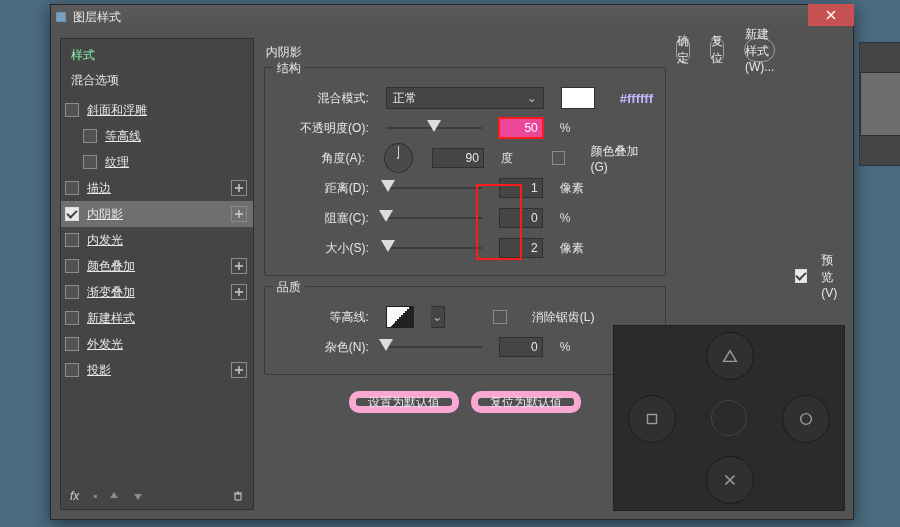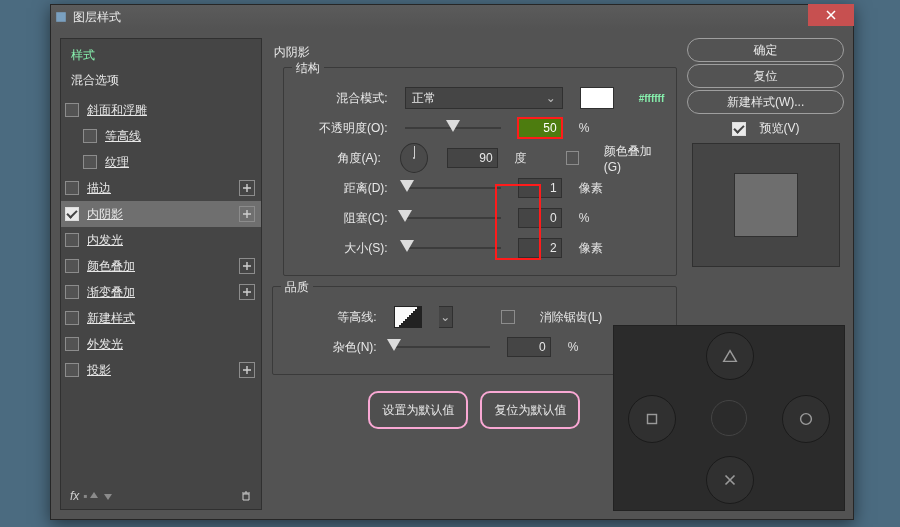--- a/index.html
+++ b/index.html
@@ -16,53 +16,53 @@
   .lp-sub  { padding: 4px 10px 8px; color: #e8e8e8; }
   .lp-list { flex: 1; overflow: hidden; }
   .row { height: 26px; display: flex; align-items: center; color: #e8e8e8; padding: 0 6px 0 4px; text-decoration: underline; }
   .row.indent { padding-left: 22px; }
   .row.active { background: #6f6f6f; }
   .cb { width: 14px; height: 14px; border: 1px solid #8c8c8c; background: #535353; margin-right: 8px; display: inline-flex; align-items: center; justify-content: center; }
   .cb.checked { background: #eaeaea; border-color:#ddd; }
   .cb.checked::after { content: ""; width: 8px; height: 4px; border: 2px solid #444; border-top: 0; border-right: 0; transform: rotate(-45deg); margin-top: -2px; }
   .plus { margin-left: auto; width: 16px; height: 16px; border: 1px solid #8c8c8c; display: flex; align-items: center; justify-content: center; color: #cfcfcf; }
   .plus svg { width: 10px; height: 10px; }
-  .lp-footer { height: 26px; background: #454545; border-top: 0 solid #2f2f2f; display: flex; align-items: center; padding: 0 8px; color: #bcbcbc; }
+  .lp-footer { height: 26px; background: #454545; border-top: 0 solid #2f2f2f; display: flex; align-items: center; gap: 10px; padding: 0 8px; color: #bcbcbc; }
   .lp-footer .spacer { flex: 1; }
   .ico { width: 14px; height: 14px; display: inline-flex; align-items: center; justify-content: center; }
   .ico svg { width: 12px; height: 12px; }
   
   .mid { flex: 1; position: relative; color: #e8e8e8; }
   .sect-title { padding: 6px 0 6px 2px; }
   .fieldset { border: 1px solid #3a3a3a; border-radius: 2px; padding: 10px 12px 12px; margin-bottom: 10px; }
   .legend { position: relative; top: -18px; left: -4px; display: inline-block; background: #535353; padding: 0 4px; color: #e8e8e8; }
   .fs-body { margin-top: -12px; }
   .frow { display: flex; align-items: center; height: 30px; gap: 17px; }
   .lbl { width: 92px; text-align: right; color: #e8e8e8; }
   .select { width: 158px; height: 22px; background:#454545; border:1px solid #303030; display:flex; align-items:center; padding:0 6px; color:#e8e8e8; justify-content: space-between; }
   .select .caret { color:#bbb; }
   .swatch { width:34px; height:22px; background:#ffffff; border:1px solid #303030; }
-  .hex-anno { color:#86efac; font-weight:700; font-size:10px; margin-left:8px; }
+  .hex-anno { color:#c4b5fd; font-weight:700; font-size:13px; margin-left:8px; }
   .slider { position: relative; height: 14px; flex: 0 0 96px; }
   .slider .track { position:absolute; top:6px; left:0; right:0; height:2px; background:#3c3c3c; }
   .slider .thumb { position:absolute; top:-1px; width:0; height:0; border-left:7px solid transparent; border-right:7px solid transparent; border-top:12px solid #dcdcdc; transform: translateX(-7px); }
   .numbox { width:44px; height:20px; background:#454545; border:1px solid #303030; color:#e8e8e8; display:flex; align-items:center; justify-content:flex-end; padding:0 4px; }
-  .numbox.sel { background:#4d7c0f; color:#fff; }
+  .numbox.sel { background:#ec4899; color:#fff; }
   .redbox { outline:2px solid #ff1b1b; outline-offset:-1px; }
   .unit { color:#e0e0e0; min-width:28px; }
   .dial { width:30px; height:30px; border:1px solid #303030; border-radius:50%; background:#4a4a4a; position:relative; margin: 0 2px; }
   .dial::before { content:""; position:absolute; width:2px; height:2px; background:#cfcfcf; border-radius:50%; left:50%; top:50%; transform:translate(-50%,-50%); }
   .dial .hand { position:absolute; left:50%; top:50%; width:1px; height:12px; background:#cfcfcf; transform-origin: top center; transform: translateY(-12px) rotate(0deg); }
   .contour-box { width:28px; height:22px; background:linear-gradient(135deg,#fafafa 0 50%,#222 50% 100%); border:1px solid #222; }
   .contour-dd { width:14px; height:22px; background:#454545; border:1px solid #303030; border-left:0; display:flex; align-items:center; justify-content:center; color:#bbb; }
-  .btn-sm { height:38px; padding:0 12px; background:#4f4f4f; border:2px solid #f9a8d4; border-radius:10px; color:#e8e8e8; display:inline-flex; align-items:center; }
+  .btn-sm { height:22px; padding:0 12px; background:#4f4f4f; border:7px solid #f9a8d4; border-radius:10px; color:#e8e8e8; display:inline-flex; align-items:center; }
   .btn-bar { display:flex; gap:12px; justify-content:center; padding:6px 0 0; }
   .red-trio { position:absolute; left:213px; top:118px; width:42px; height:72px; outline:2px solid #ff1b1b; pointer-events:none; }
   
-  .right { width:168px; display:flex; flex-direction:column; gap:2px; align-items:stretch; }
+  .right { width:168px; display:flex; flex-direction:row; gap:20px; align-items:stretch; }
   .pill { height:24px; border:1px solid #9f9f9f; border-radius:12px; color:#e8e8e8; display:flex; align-items:center; justify-content:center; background:#535353; }
   .preview-row { display:flex; align-items:center; justify-content:center; gap:6px; color:#e8e8e8; margin-top:4px; }
   .preview-box { width:148px; height:124px; background:#454545; border:1px solid #303030; margin:4px auto 0; position:relative; display:flex; align-items:center; justify-content:center; }
   .preview-box .inner { width:64px; height:64px; background:#6e6e6e; border:1px solid #303030; }
 
   
   .dpad { position:absolute; right:8px; bottom:8px; width:232px; height:186px; background:#2b2b2b; border:1px solid #222; }
   .dpad .dbtn { position:absolute; width:48px; height:48px; border-radius:50%; background:#303030; border:1px solid #1b1b1b; display:flex; align-items:center; justify-content:center; color:#9a9a9a; }
   .dpad .center { position:absolute; left:50%; top:50%; width:36px; height:36px; border-radius:50%; border:1px solid #444; transform:translate(-50%,-50%); }
   .dpad .up { left:92px; top:6px; }
@@ -188,21 +188,21 @@
             <svg viewBox="0 0 12 12">
               <path d="M3 4h6v6H3z M2 3h8 M5 2h2" fill="none" stroke="#cfcfcf"></path>
             </svg>
           </span>
       </div>
     </div>
 
     <div class="mid">
       <div class="sect-title">内阴影</div>
 
-      <div class="fieldset" style="position:relative;margin-left:11px;">
+      <div class="fieldset" style="position:relative;">
         <span class="legend">结构</span>
         <div class="fs-body">
           <div class="frow">
             <span class="lbl">混合模式:</span>
             <div class="select">
               <span>正常</span>
               <span class="caret">⌄</span>
             </div>
             <div class="swatch"></div>
             <span class="hex-anno">#ffffff</span>

